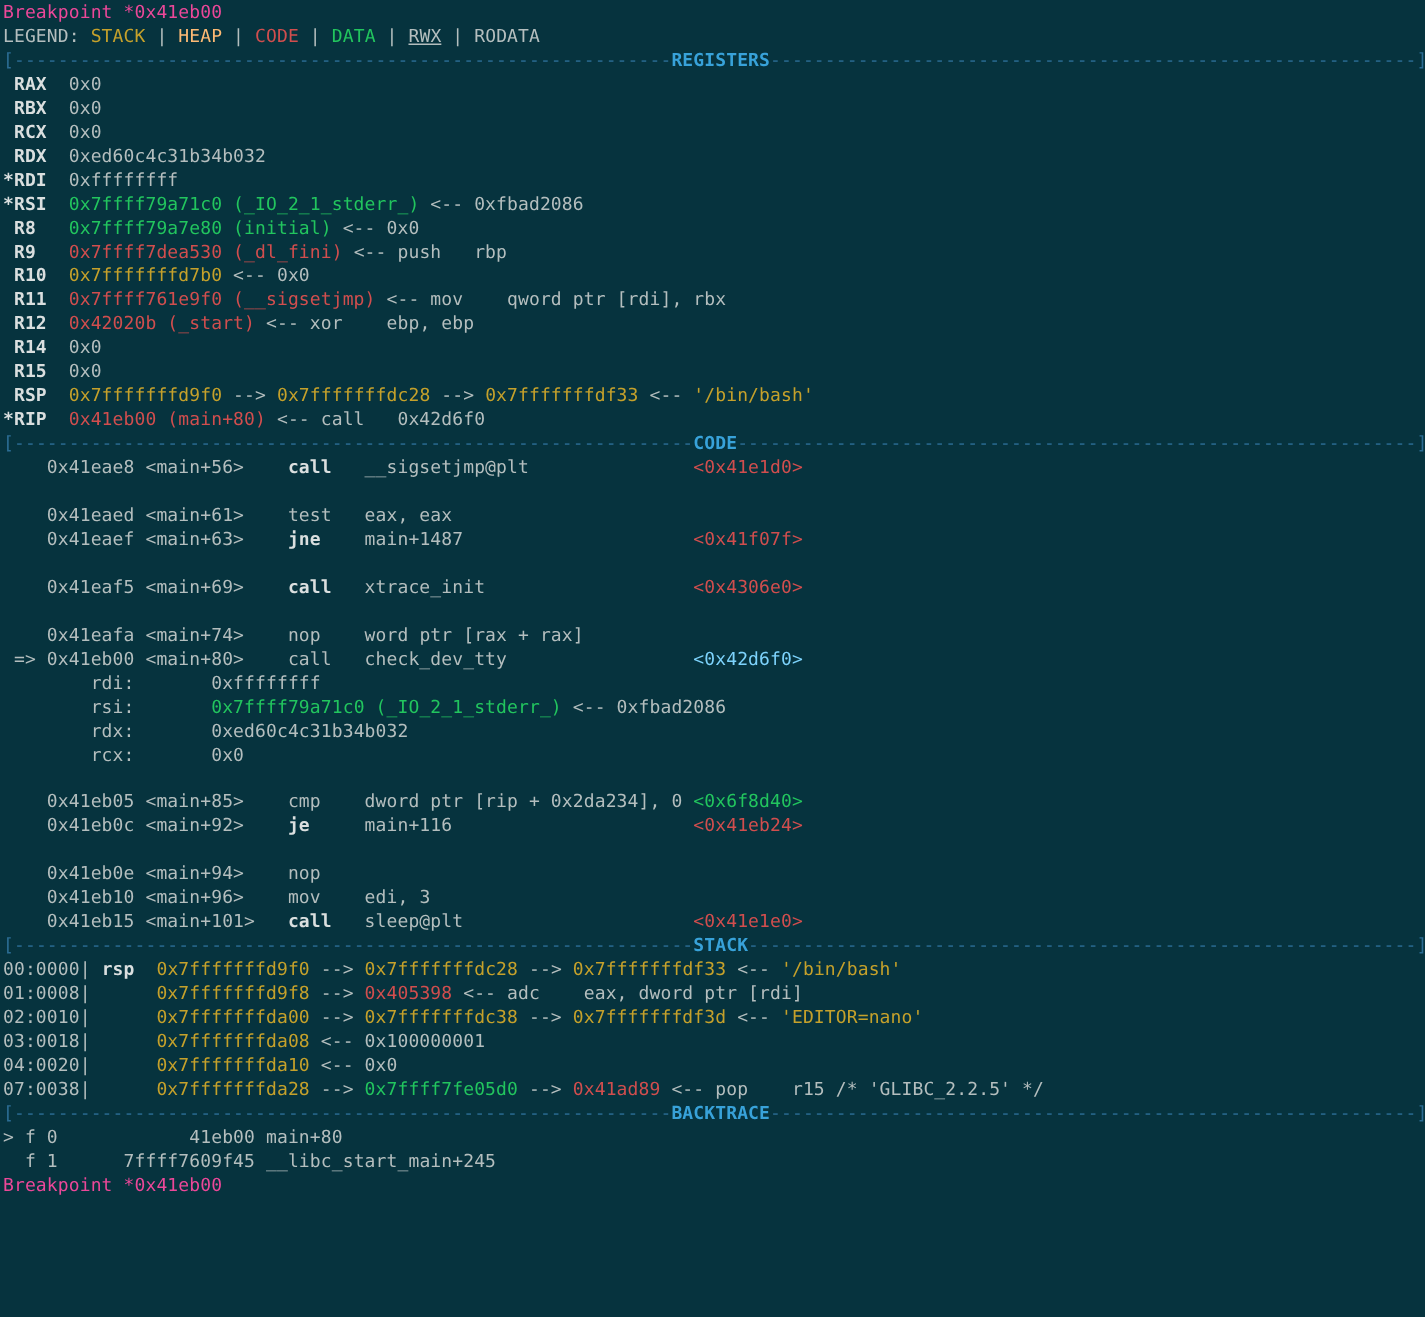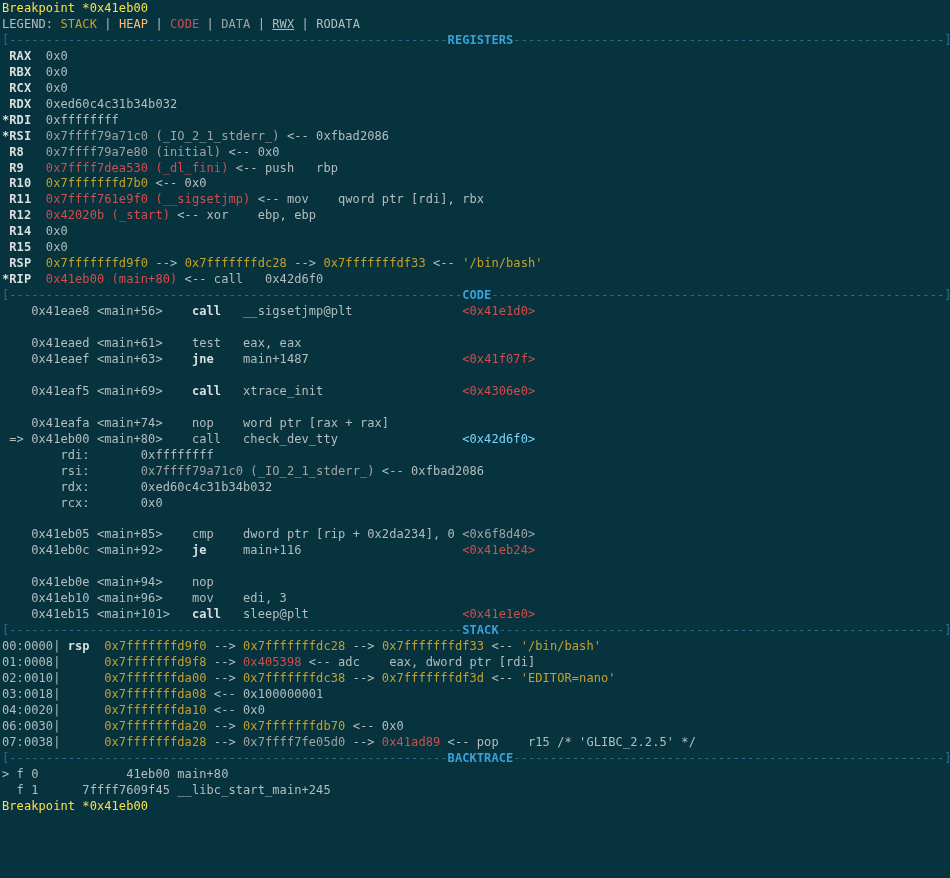--- a/index.html
+++ b/index.html
@@ -15,23 +15,23 @@
   .line{
     height:15.96px;
     line-height:15.96px;
     white-space:pre;
     overflow:hidden;
   }
   .d{color:#b4bebe;}                       
   .b{color:#dadfdf;font-weight:bold;}      
   .y{color:#c5a12b;}                       
   .r{color:#d14e4e;}                       
-  .m{color:#a3a3a3;}                       
+  .m{color:#22c55e;}                       
   .o{color:#7dd3fc;}                       
-  .a{color:#fde047;text-align:center;}                       
+  .a{color:#ec4899;text-align:center;}                       
   .hl{color:#38a2d9;font-weight:bold;}     
   .bl{color:#fdba74;}                      
   .dv{color:#2b6c93;}                      
   .u{color:#b4bebe;text-decoration:underline;}
 </style>
 </head>
 <body>
 
 <div id="terminal">
     <div class="line"><span class="a">Breakpoint *0x41eb00</span></div>
@@ -72,19 +72,18 @@
     <div class="line"></div>
     <div class="line"><span class="d">    0x41eb0e &lt;main+94&gt;    </span><span class="d">nop</span></div>
     <div class="line"><span class="d">    0x41eb10 &lt;main+96&gt;    </span><span class="d">mov</span><span class="d">    edi, 3</span></div>
     <div class="line"><span class="d">    0x41eb15 &lt;main+101&gt;   </span><span class="b">call</span><span class="d">   sleep@plt</span><span class="d">                     </span><span class="r">&lt;0x41e1e0&gt;</span></div>
     <div class="line"><span class="dv">[</span><span class="dv">--------------------------------------------------------------</span><span class="hl">STACK</span><span class="dv">-------------------------------------------------------------</span><span class="dv">]</span></div>
     <div class="line"><span class="d">00:0000| </span><span class="b">rsp</span><span class="d">  </span><span class="y">0x7fffffffd9f0</span><span class="d"> --&gt; </span><span class="y">0x7fffffffdc28</span><span class="d"> --&gt; </span><span class="y">0x7fffffffdf33</span><span class="d"> &lt;-- </span><span class="y">'/bin/bash'</span></div>
     <div class="line"><span class="d">01:0008|      </span><span class="y">0x7fffffffd9f8</span><span class="d"> --&gt; </span><span class="r">0x405398</span><span class="d"> &lt;-- adc    eax, dword ptr [rdi]</span></div>
     <div class="line"><span class="d">02:0010|      </span><span class="y">0x7fffffffda00</span><span class="d"> --&gt; </span><span class="y">0x7fffffffdc38</span><span class="d"> --&gt; </span><span class="y">0x7fffffffdf3d</span><span class="d"> &lt;-- </span><span class="y">'EDITOR=nano'</span></div>
     <div class="line"><span class="d">03:0018|      </span><span class="y">0x7fffffffda08</span><span class="d"> &lt;-- 0x100000001</span></div>
     <div class="line"><span class="d">04:0020|      </span><span class="y">0x7fffffffda10</span><span class="d"> &lt;-- 0x0</span></div>
-    <div class="line"><span class="d">06:0030|      </span><span class="y">0x7fffffffda20</span><span class="d"> --&gt; </span><span class="y">0x7fffffffdb70</span><span class="d"> &lt;-- 0x0</span></div>
     <div class="line"><span class="d">07:0038|      </span><span class="y">0x7fffffffda28</span><span class="d"> --&gt; </span><span class="m">0x7ffff7fe05d0</span><span class="d"> --&gt; </span><span class="r">0x41ad89</span><span class="d"> &lt;-- pop    r15 /* 'GLIBC_2.2.5' */</span></div>
     <div class="line"><span class="dv">[</span><span class="dv">------------------------------------------------------------</span><span class="hl">BACKTRACE</span><span class="dv">-----------------------------------------------------------</span><span class="dv">]</span></div>
     <div class="line"><span class="d">&gt; f 0</span><span class="d">            </span><span class="d">41eb00</span><span class="d"> main+80</span></div>
     <div class="line"><span class="d">  f 1</span><span class="d">      </span><span class="d">7ffff7609f45</span><span class="d"> __libc_start_main+245</span></div>
     <div class="line"><span class="a">Breakpoint *0x41eb00</span></div>
   </div>
 
 </body></html>

